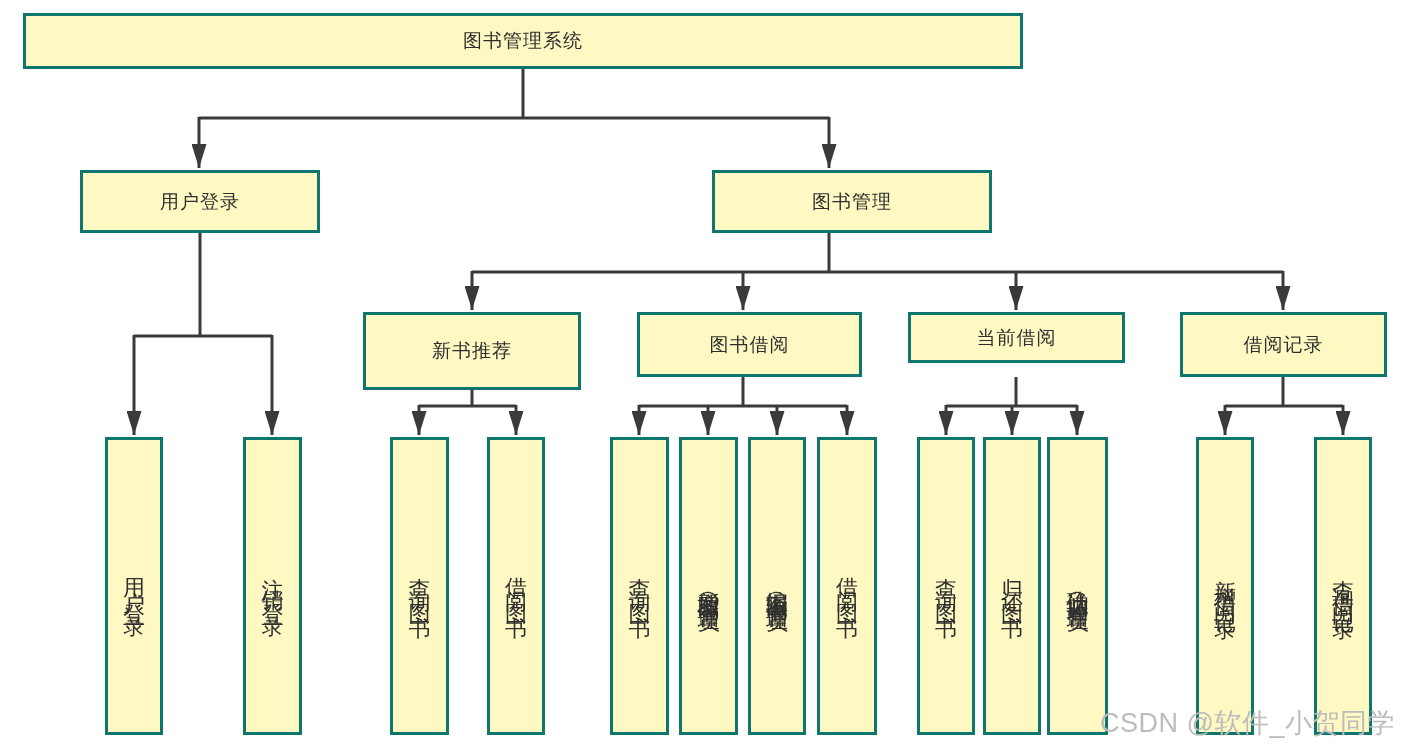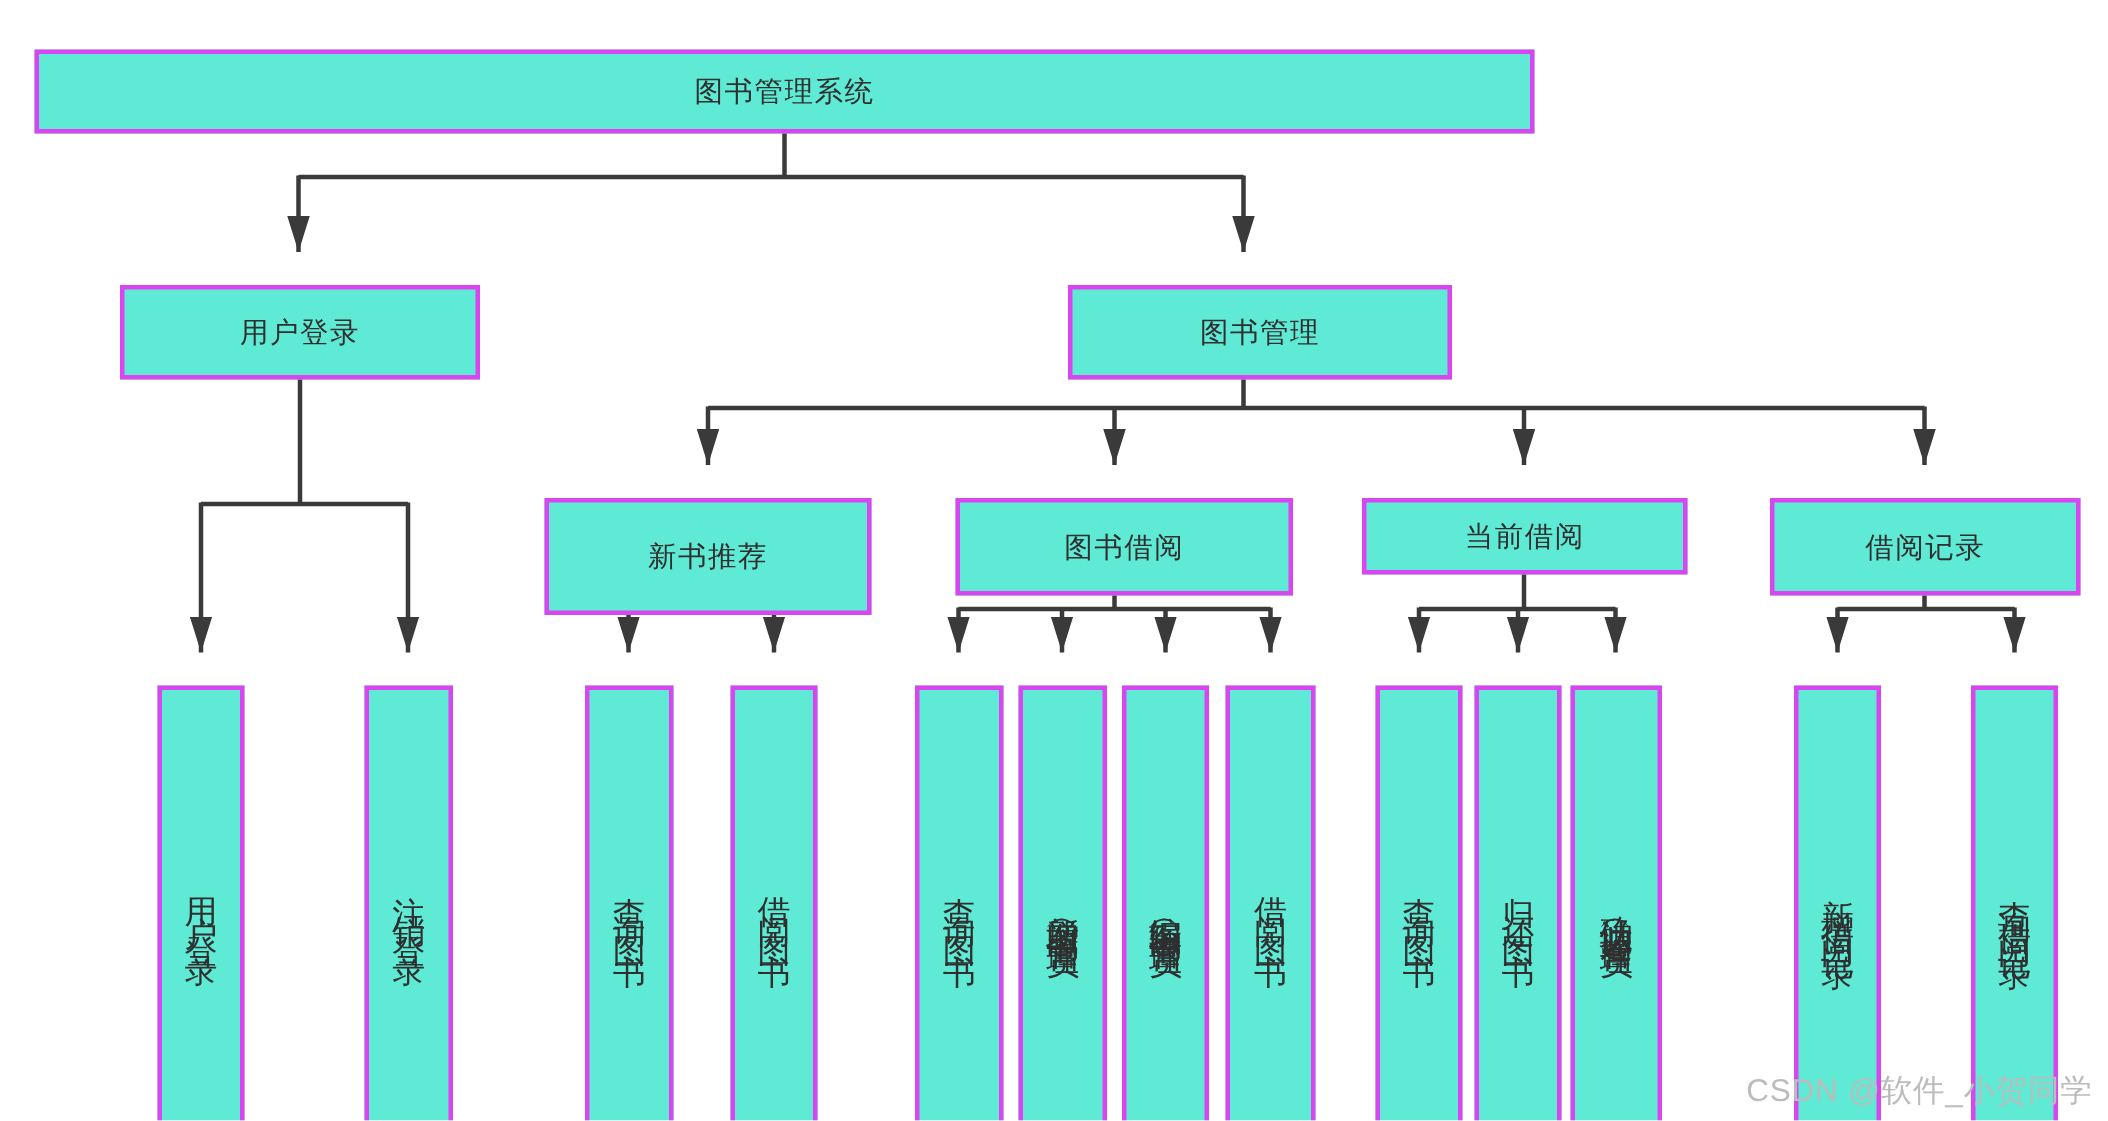--- a/index.html
+++ b/index.html
@@ -7,45 +7,44 @@
     position:relative;
     width:1405px;height:747px;
     background:#ffffff;
     font-family:"Liberation Sans","DejaVu Sans",sans-serif;
     overflow:hidden;
   }
   #wires{position:absolute;left:0;top:0;z-index:1;pointer-events:none;}
   .box{
     position:absolute;
     box-sizing:border-box;
-    background:#5eead4;
-    border:3px solid #d946ef;
+    background:#fef9c3;
+    border:3px solid #0f766e;
     color:#2f2f2f;
     display:flex;align-items:center;justify-content:center;
     text-align:center;
     z-index:2;
-    margin-top:20px;
   }
   .box.h{font-size:19px;letter-spacing:1px;}
   .box.root{font-size:19px;}
   .box.v{
     writing-mode:vertical-rl;
     text-orientation:mixed;
     font-size:22px;
     line-height:1;
   }
   .box.v.s4{letter-spacing:13px;}
   .box.v.s6{letter-spacing:8px;}
   .box.v.s9{letter-spacing:3px;}
   #watermark{
     position:absolute;
     right:10px;bottom:6px;
     z-index:5;
     color:#bcbcbc;
-    font-size:21px;
+    font-size:27px;
     letter-spacing:0.5px;
     white-space:nowrap;
   }
 </style>
 </head>
 <body>
 
 <div id="canvas">
 
   <svg id="wires" width="1405" height="747" viewBox="0 0 1405 747">
@@ -94,21 +93,21 @@
       <line x1="1283" y1="377" x2="1283" y2="406"></line>
       <line x1="1225" y1="406" x2="1343" y2="406"></line>
       <line x1="1225" y1="405" x2="1225" y2="435" marker-end="url(#arrow)"></line>
       <line x1="1343" y1="405" x2="1343" y2="435" marker-end="url(#arrow)"></line>
     </g>
   </svg>
 
   <div class="box h root" style="left:23px;top:13px;width:1000px;height:56px">图书管理系统</div>
 
   <div class="box h" style="left:80px;top:170px;width:240px;height:63px">用户登录</div>
-  <div class="box h" style="left:712px;top:170px;width:256px;height:63px">图书管理</div>
+  <div class="box h" style="left:712px;top:170px;width:280px;height:63px">图书管理</div>
 
   <div class="box h" style="left:363px;top:312px;width:218px;height:78px">新书推荐</div>
   <div class="box h" style="left:637px;top:312px;width:225px;height:65px">图书借阅</div>
   <div class="box h" style="left:908px;top:312px;width:217px;height:51px">当前借阅</div>
   <div class="box h" style="left:1180px;top:312px;width:207px;height:65px">借阅记录</div>
 
   <div class="box v s4" style="left:105px;top:437px;width:58px;height:298px">用户登录</div>
   <div class="box v s4" style="left:243px;top:437px;width:59px;height:298px">注销登录</div>
 
   <div class="box v s4" style="left:390px;top:437px;width:59px;height:298px">查询图书</div>

